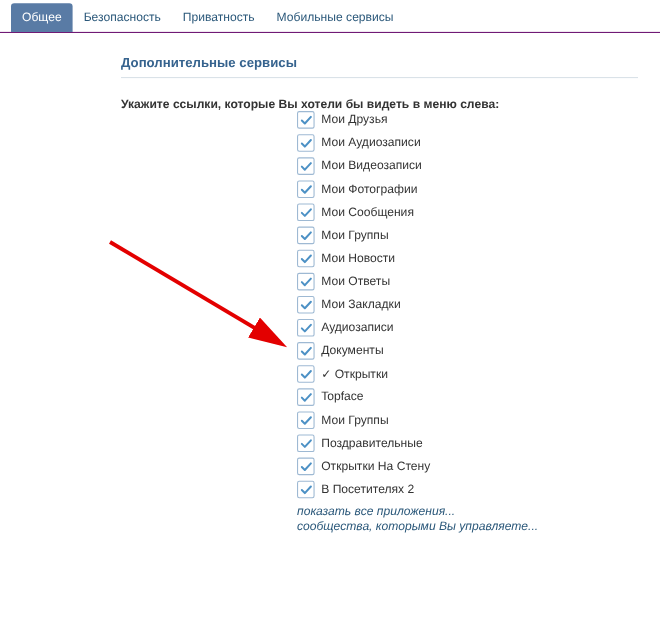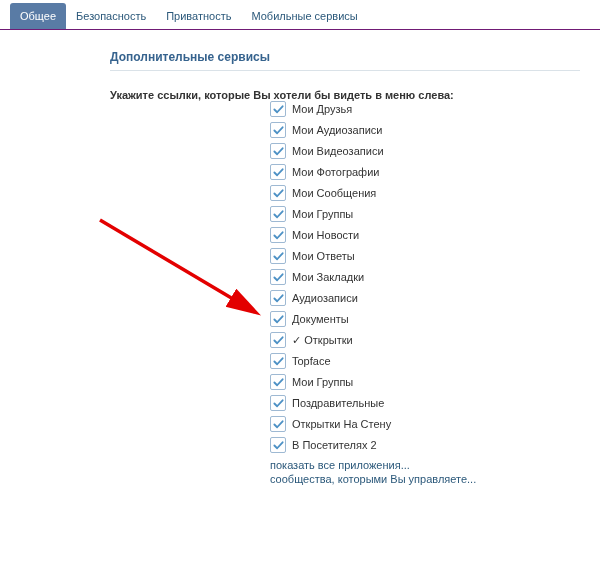--- a/index.html
+++ b/index.html
@@ -84,20 +84,21 @@
     }
     .links {
       padding-left: 160px;
       margin-top: 6px;
     }
     .link {
       color: #2b587a;
       font-size: 11px;
       cursor: pointer;
       margin-bottom: 2px;
+      font-style: italic;
     }
     .arrow {
       position: absolute;
       left: 95px;
       top: 212px;
       pointer-events: none;
     }
   </style>
 </head>
 <body>

